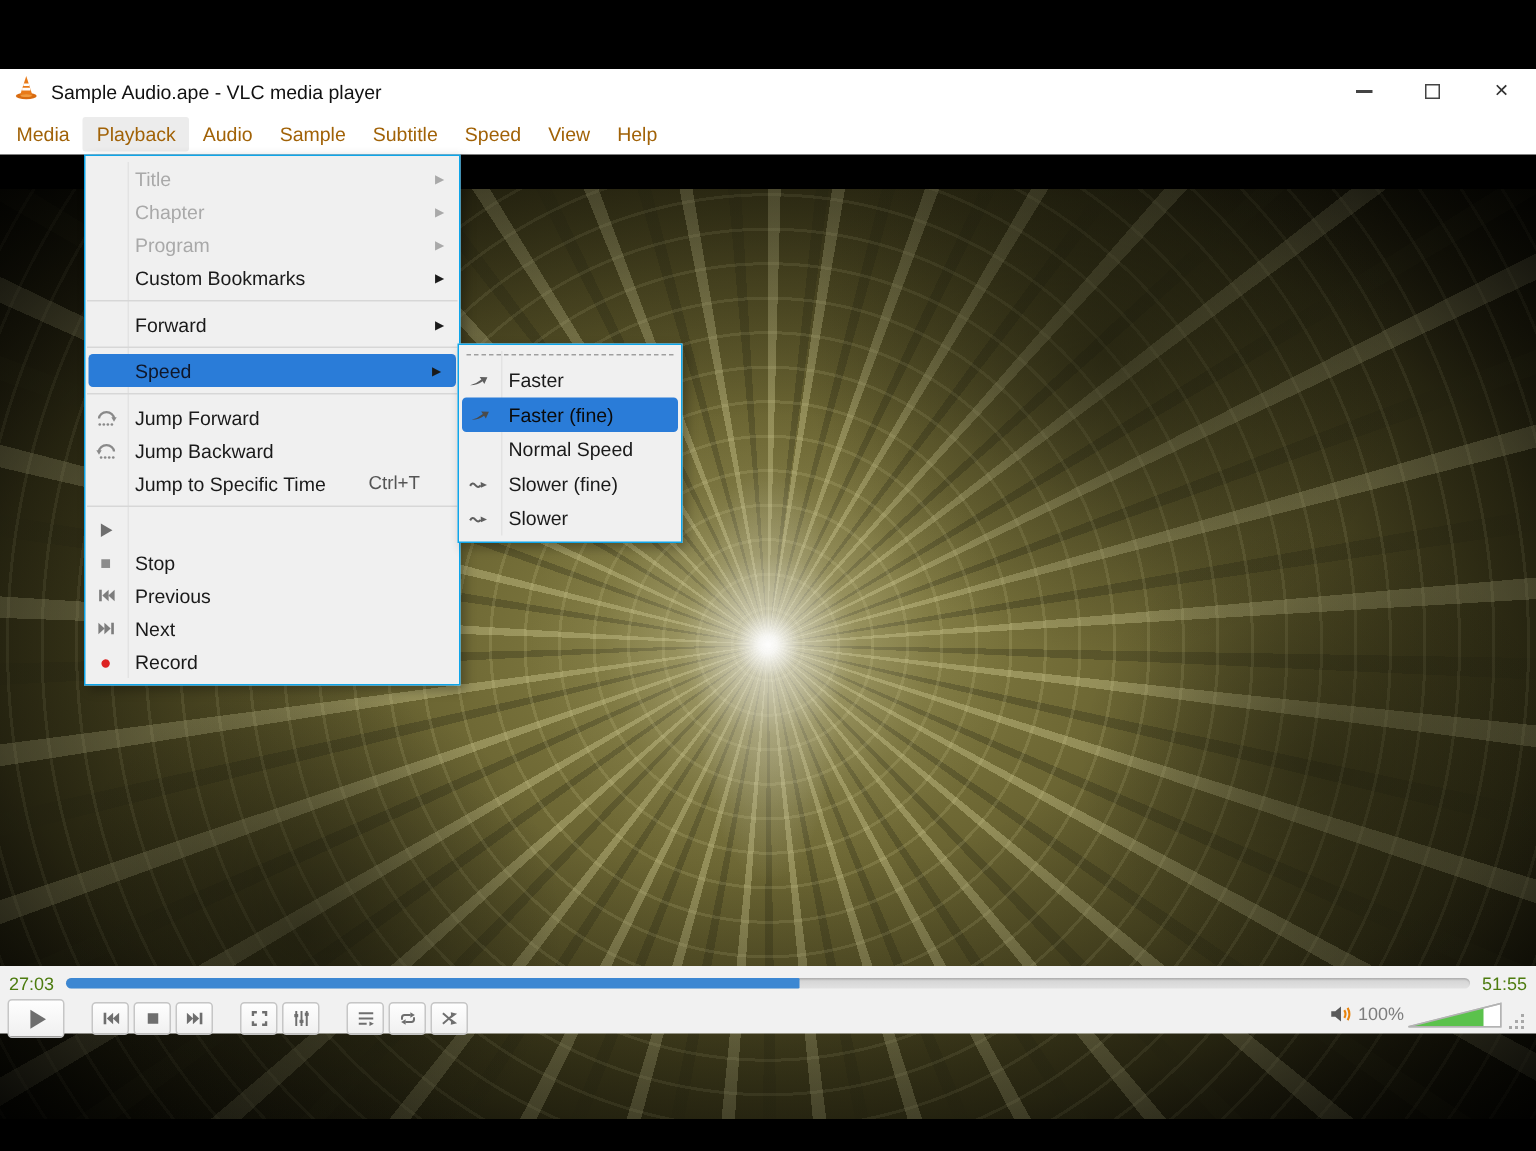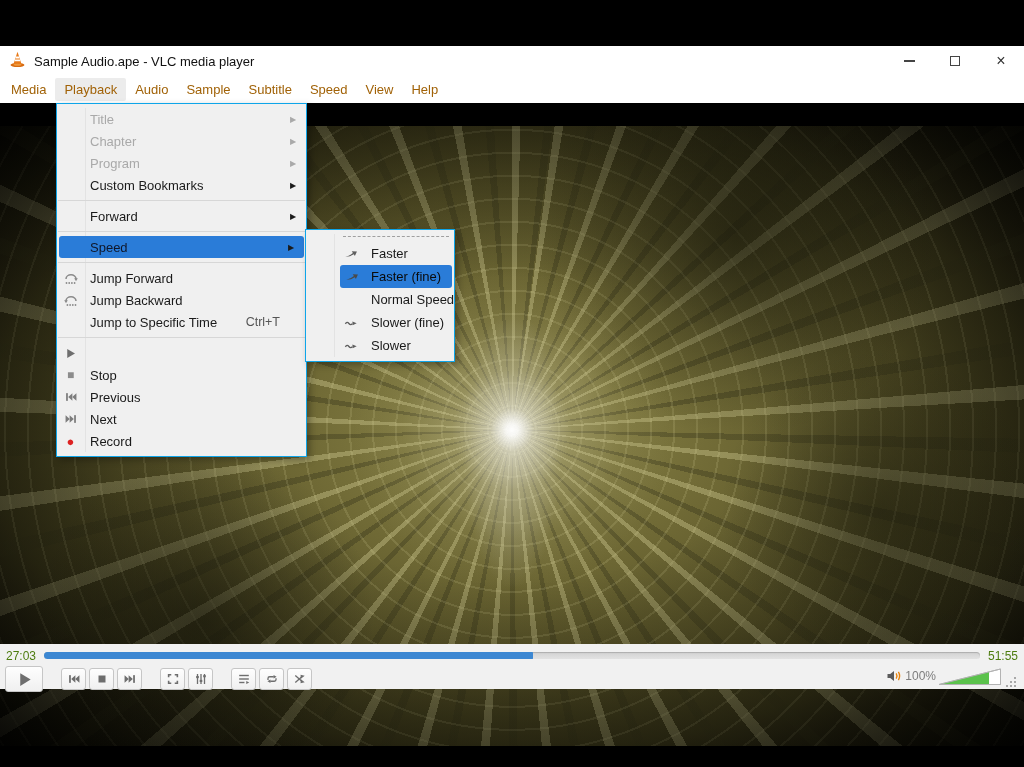--- a/index.html
+++ b/index.html
@@ -36,21 +36,21 @@
       repeating-radial-gradient(circle at 50% 49%, rgba(238,233,175,.13) 0 2px, transparent 2px 23px),
       repeating-conic-gradient(from 8deg at 50% 49%, rgba(228,223,165,.33) 0deg 1.6deg, rgba(110,105,55,0) 1.6deg 6deg, rgba(55,53,26,.38) 6deg 7.6deg, rgba(110,105,55,0) 7.6deg 11deg),
       radial-gradient(ellipse at 50% 49%, #8d874a 0%, #6f6935 30%, #555026 55%, #2e2b14 80%, #121106 100%);
   }
 
   
   .menu-panel { position:absolute; background:#f0f0f0; border:1px solid #0ea5e9;
     box-shadow:3px 3px 7px rgba(0,0,0,.3); padding:4px 0; font-size:13px; color:#1a1a1a; z-index:20; }
   .menu-panel::before { content:''; position:absolute; left:28px; top:4px; bottom:4px; width:1px; background:#e3e3e3; }
   #playback-menu { left:56px; top:57px; width:251px; }
-  #speed-submenu { left:305px; top:183px; width:150px;padding-left:32px; }
+  #speed-submenu { left:305px; top:183px; width:150px; }
   .mi { position:relative; height:22px; display:flex; align-items:center; z-index:1; }
   #speed-submenu .mi { height:23px; }
   .mi .gut { flex:0 0 27px; display:flex; align-items:center; justify-content:center; }
   .mi .lbl { flex:1; padding-left:6px; white-space:nowrap; }
   .mi .shortcut { color:#555; padding-right:26px; font-size:12.5px; }
   .mi .arrow { flex:0 0 16px; font-size:8px; color:#1a1a1a; text-align:left; }
   .mi.disabled .lbl, .mi.disabled .arrow { color:#a9a9a9; }
   .mi.hl { background:#2a7cd8; border-radius:3px; margin:0 2px; }
   .mi.hl .gut { flex-basis:25px; }
   .mi.hl-white .lbl { color:#0f172a; }

